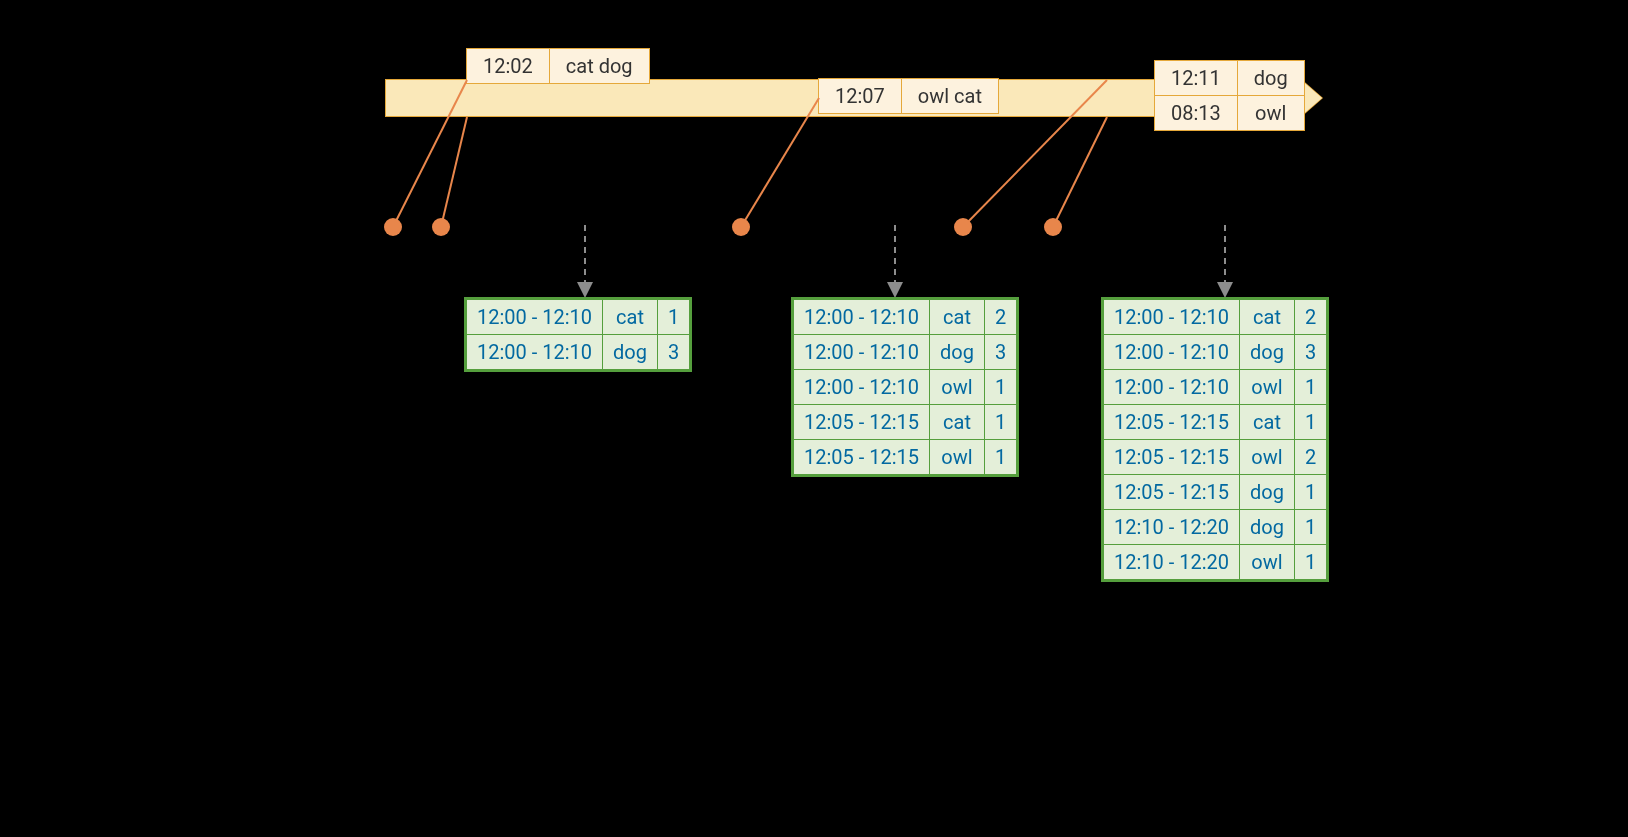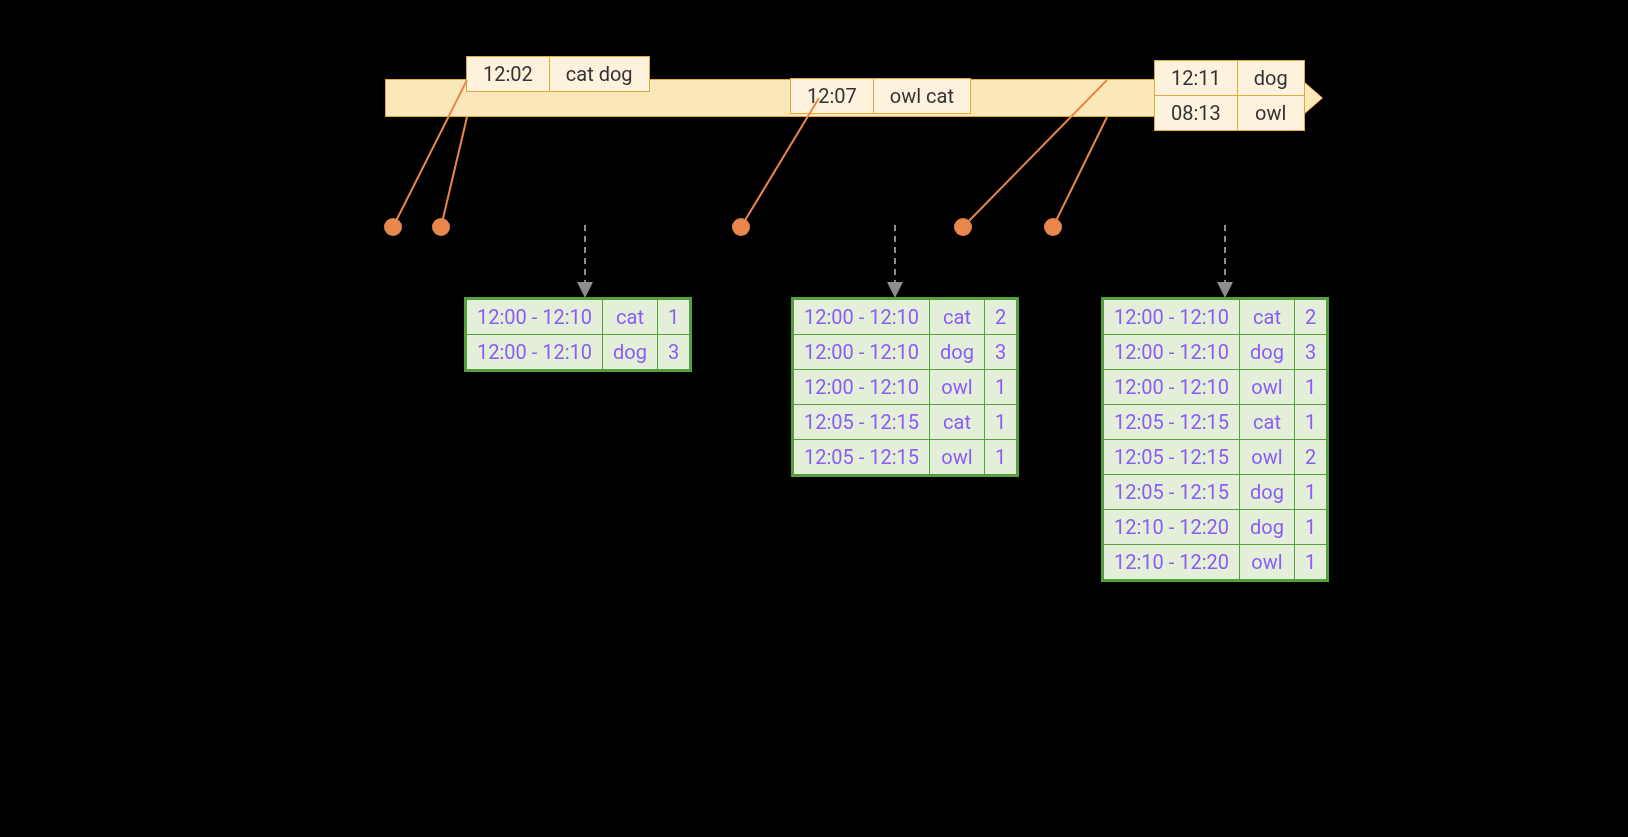--- a/index.html
+++ b/index.html
@@ -66,21 +66,21 @@
   
   .res {
     position: absolute;
     border-collapse: collapse;
     background: #e4efd9;
   }
   .res td {
     border: 1px solid #559f3d;
     padding: 5px 10px;
     text-align: center;
-    color: #8b5cf6;
+    color: #0369a1;
     white-space: nowrap;
   }
   .res {
     outline: 3px solid #559f3d;
     outline-offset: -1px;
   }
 
   
   .dot {
     position: absolute;
@@ -101,30 +101,30 @@
   .dash-arrow { fill: #8d8d8d; }
 </style>
 </head>
 <body>
 
 <div class="stage">
 
   <div class="arrow-band" style="left:385px; top:79px; width:907px;"></div>
   <div class="arrow-head" style="left:1292px; top:70px;"></div>
 
-  <table class="ev" style="left:466px; top:56px;">
+  <table class="ev" style="left:466px; top:48px;">
     <tbody>
         <tr>
       <td>12:02</td>
       <td>cat dog</td>
     </tr>
   </tbody>
     </table>
 
-  <table class="ev" style="left:790px; top:78px;">
+  <table class="ev" style="left:818px; top:78px;">
     <tbody>
         <tr>
       <td>12:07</td>
       <td>owl cat</td>
     </tr>
   </tbody>
     </table>
 
   <table class="ev" style="left:1106px; top:60px;margin-left:48px;">
     <tbody>

